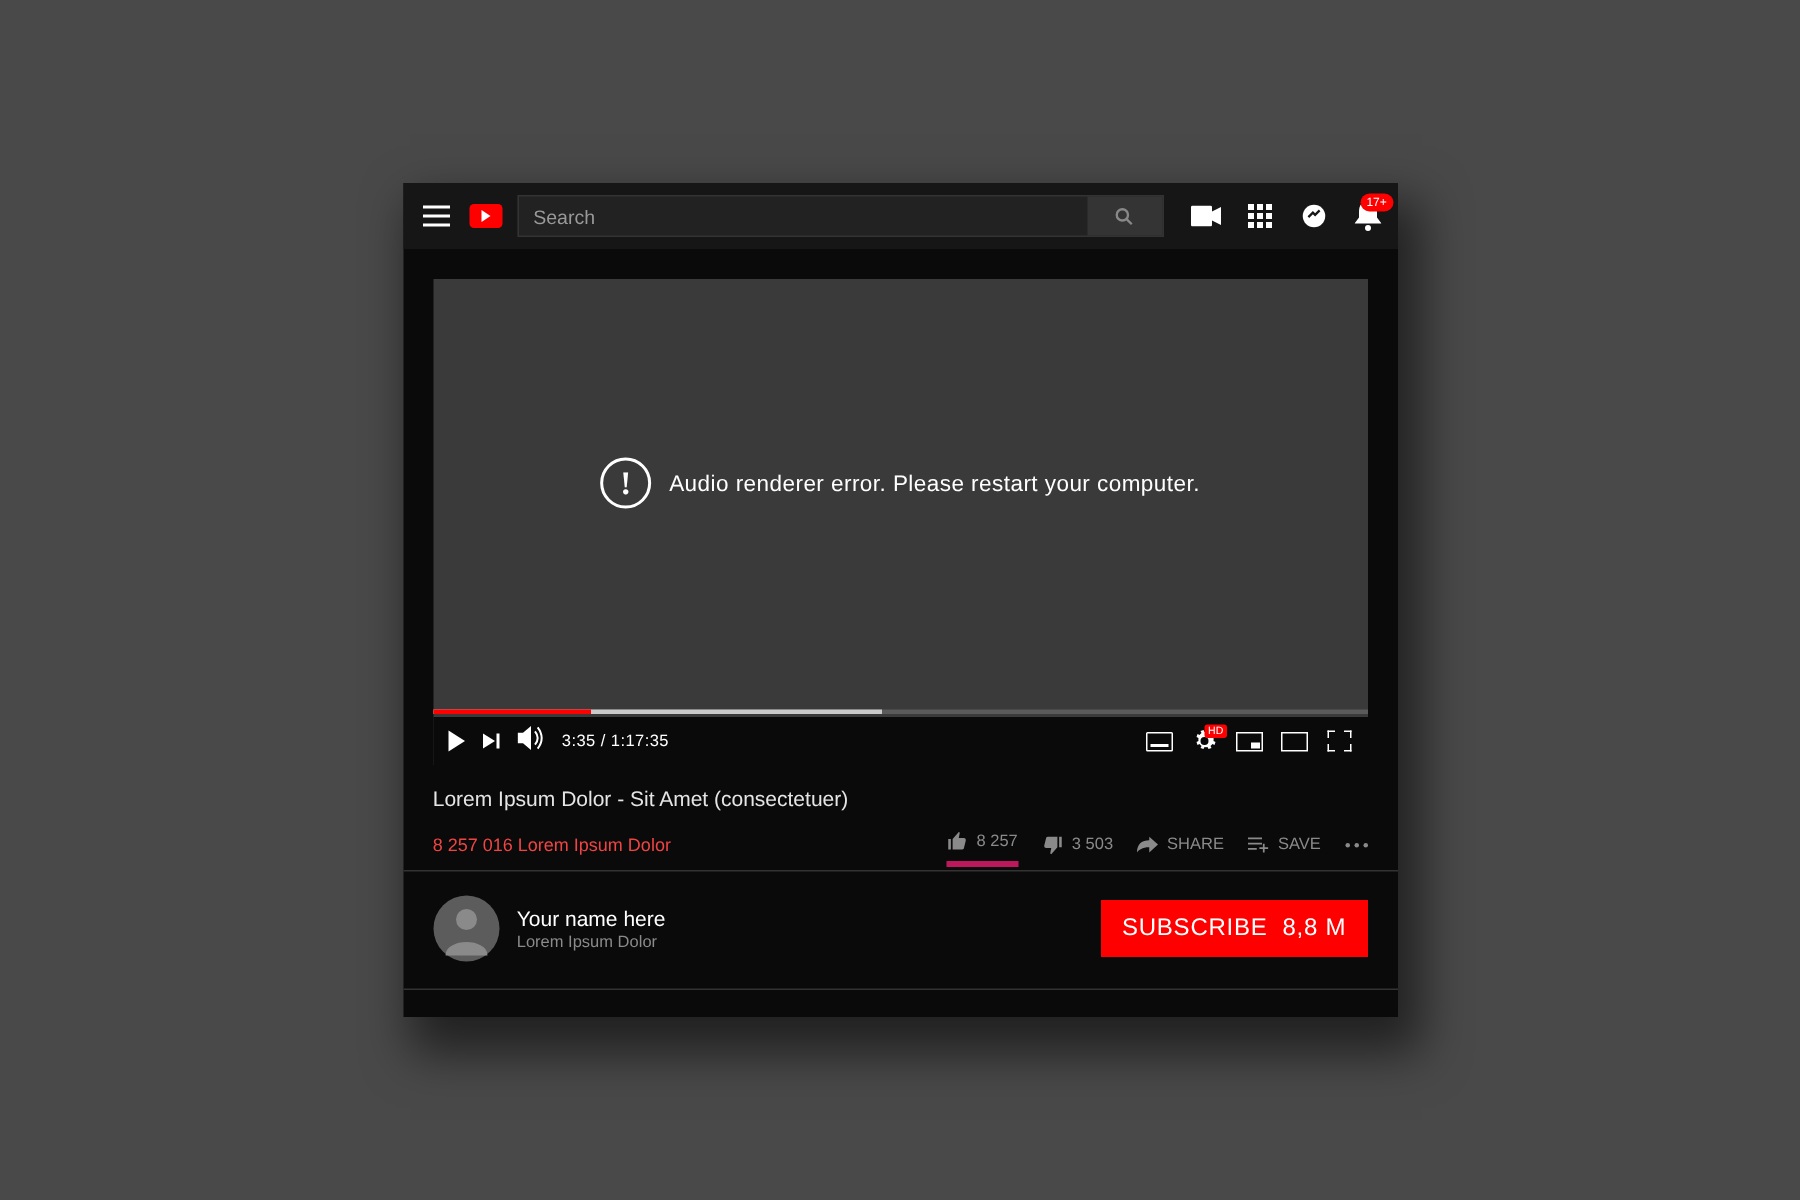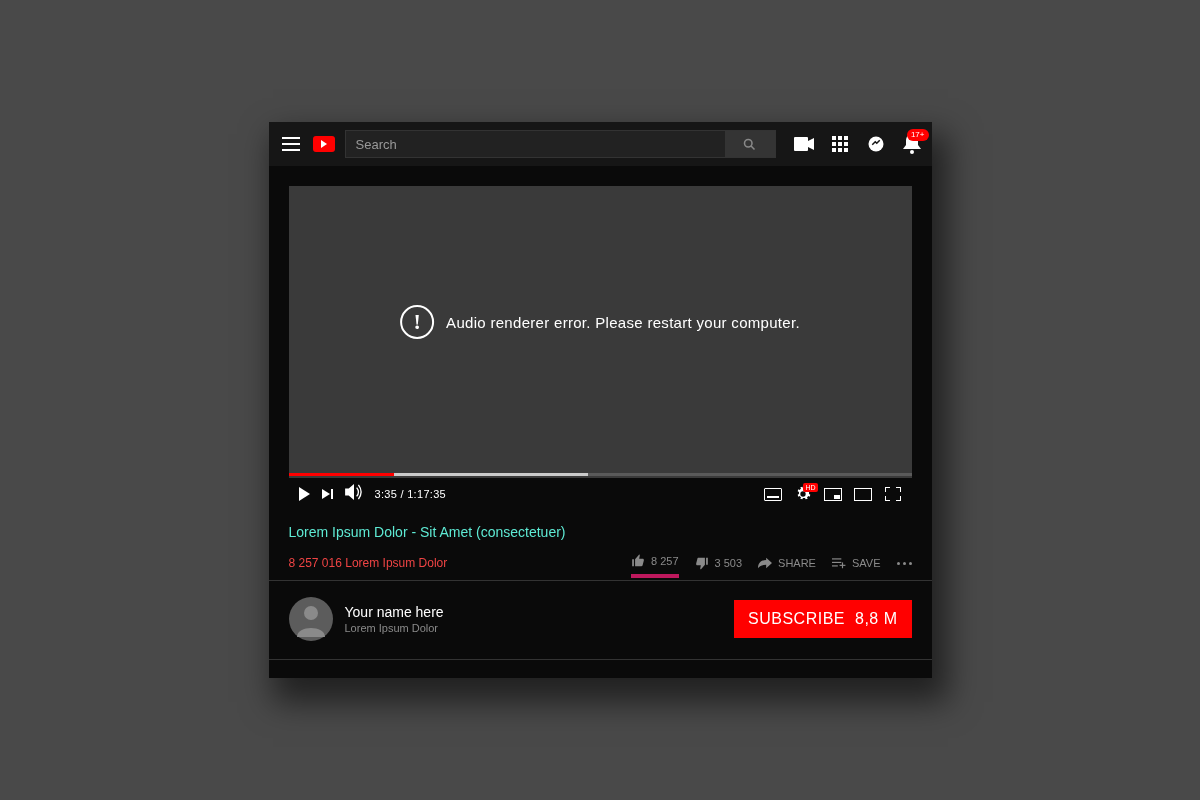--- a/index.html
+++ b/index.html
@@ -176,21 +176,21 @@
 .mini-box::after{content:"";position:absolute;right:1px;bottom:1px;width:6px;height:4px;background:#fff;}
 .theater-box { width:20px; height:13px; border:1.5px solid #fff; }
 .fs-corners { width:16px; height:14px; position:relative; }
 .fs-corners span { position:absolute; width:5px; height:5px; border:1.5px solid #fff; }
 .fs-corners .tl{top:0;left:0;border-right:none;border-bottom:none;}
 .fs-corners .tr{top:0;right:0;border-left:none;border-bottom:none;}
 .fs-corners .bl{bottom:0;left:0;border-right:none;border-top:none;}
 .fs-corners .br{bottom:0;right:0;border-left:none;border-top:none;}
 
 .meta { padding: 14px 20px 0 20px; border-bottom:1px solid #333; }
-.title { color:#5eead4; font-size:14px; font-weight:400; }
+.title { color:#e5e5e5; font-size:14px; font-weight:400; }
 .meta-row { display:flex; align-items:center; margin-top:8px; padding-bottom:2px; }
 .views { color:#ef4444; font-size:12px; }
 .actions { display:flex; align-items:center; gap:16px; color:#8a8a8a; font-size:11px; }
 .action { display:flex; align-items:center; gap:6px; cursor:pointer; padding: 6px 0; }
 .action.like { border-bottom: 4px solid #be185d; }
 .dots { display:flex; gap:3px; }
 .dots span{ width:3px;height:3px;border-radius:50%;background:#8a8a8a; }
 .aicon{ width:14px; height:14px; display:flex; align-items:center; justify-content:center; }
 
 .channel { padding: 16px 20px 18px 20px; border-bottom:1px solid #333; display:flex; align-items:center; gap:12px; }

